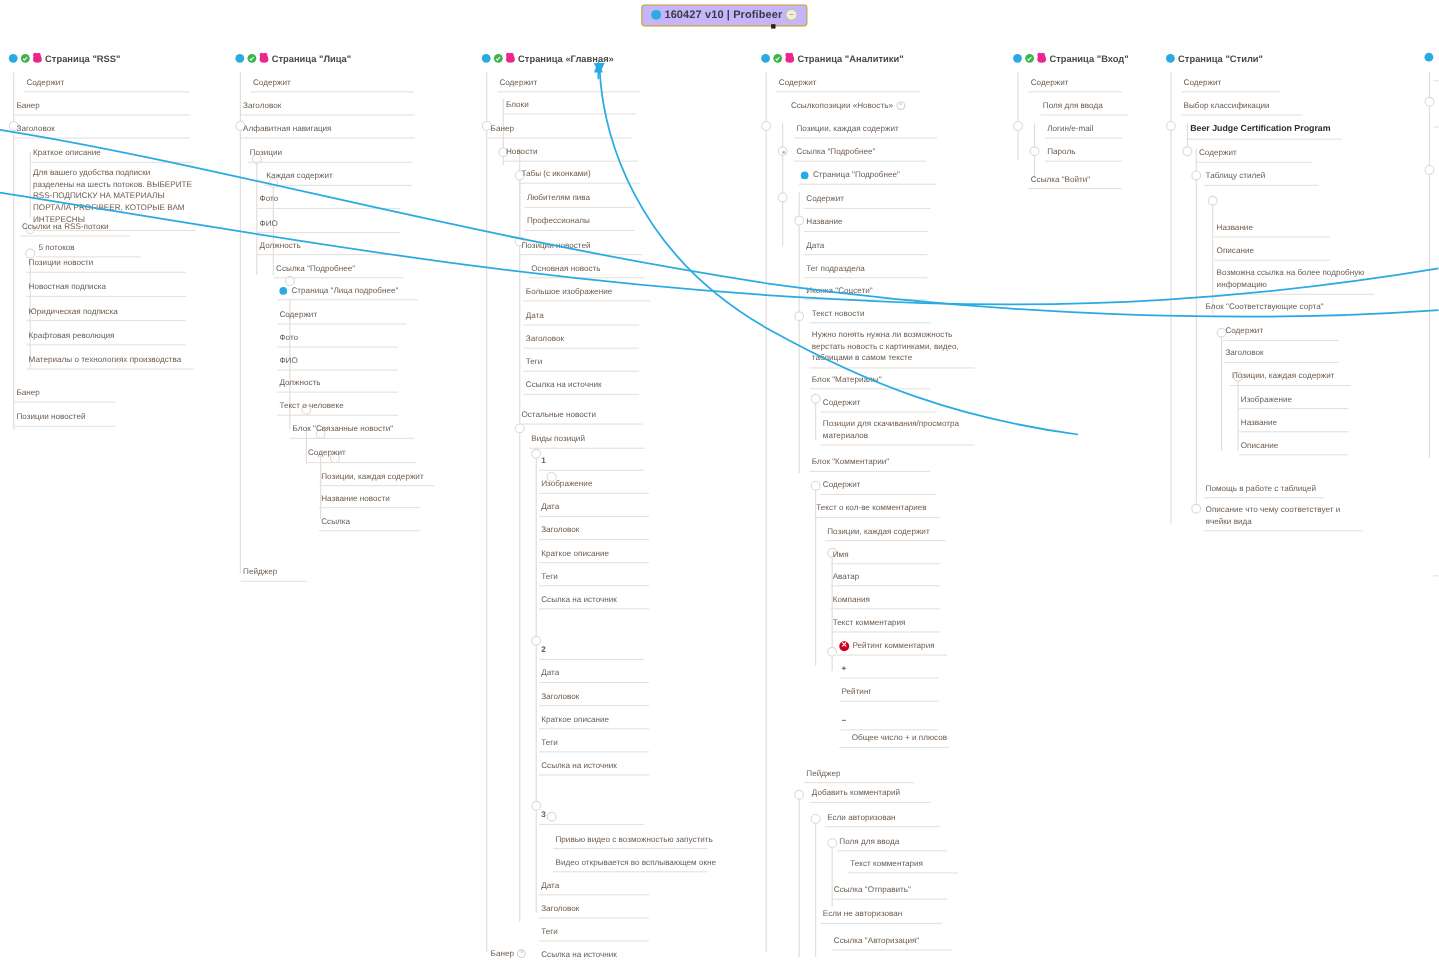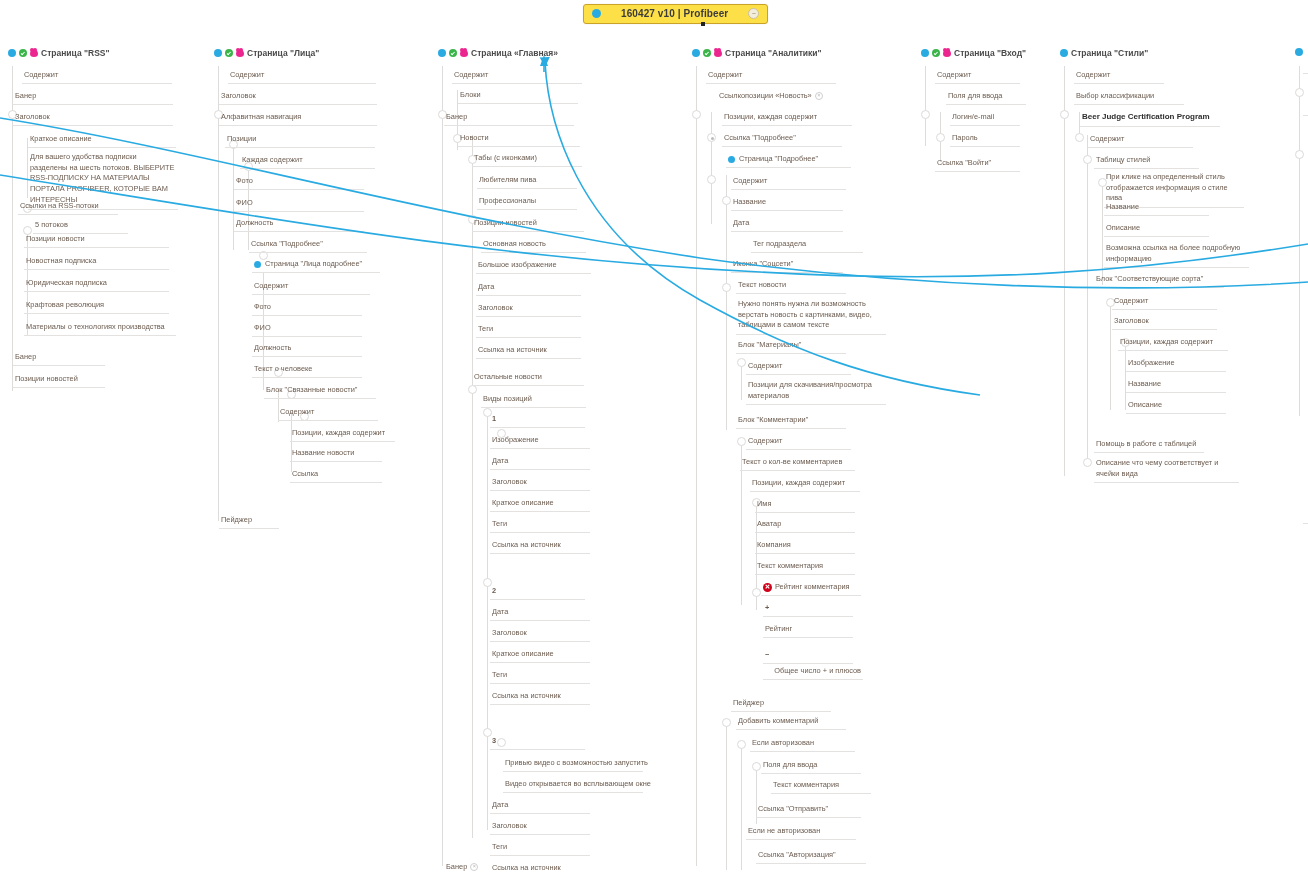--- a/index.html
+++ b/index.html
@@ -9,25 +9,25 @@
     background:#ffffff;
     font-family:"Liberation Sans", sans-serif;
     overflow:hidden;
     position:relative;
   }
   #canvas { position:absolute; inset:0; }
 
   
   .root-node{
     position:absolute; left:583px; top:4px;
-    background:#fde047;
+    background:#c4b5fd;
     border:1px solid #c9a227;
     border-radius:3px;
     padding:3px 8px 4px 8px;
-    display:flex; align-items:center; gap:20px;
+    display:flex; align-items:center; gap:3px;
     font-size:10px; font-weight:bold; color:#3b3b3b;
     letter-spacing:.1px;
     white-space:nowrap;
     box-shadow:0 0 0 1px rgba(0,0,0,.02);
   }
   .root-node .dot{ width:9px;height:9px;border-radius:50%;background:#29abe2;display:inline-block;flex:0 0 auto;}
   .root-node .chev{
     width:11px;height:11px;border-radius:50%;background:#f3eddc;border:1px solid #cbbf9d;
     display:inline-flex;align-items:center;justify-content:center;font-size:7px;color:#8a7f5f;font-weight:normal;
   }
@@ -274,21 +274,21 @@
     <span>Ссылкопозиции «Новость»</span><span class="badge-x">×</span>
   </div>
   <div class="node" style="left:722px;top:112px;width:130px;">Позиции, каждая содержит</div>
   <div class="node" style="left:722px;top:133px;width:120px;">Ссылка "Подробнее"</div>
   <div class="node" style="left:726px;top:154px;width:125px;">
     <span class="ndot"></span><span>Страница "Подробнее"</span>
   </div>
   <div class="node" style="left:731px;top:176px;width:115px;">Содержит</div>
   <div class="node" style="left:731px;top:197px;width:112px;">Название</div>
   <div class="node" style="left:731px;top:218px;width:112px;">Дата</div>
-  <div class="node" style="left:731px;top:239px;width:112px;margin-left:20px;">Тег подраздела</div>
+  <div class="node" style="left:731px;top:239px;width:112px;">Тег подраздела</div>
   <div class="node" style="left:731px;top:259px;width:112px;">Иконка "Соцсети"</div>
   <div class="node" style="left:736px;top:280px;width:110px;">Текст новости</div>
   <div class="node wrap" style="left:736px;top:299px;width:150px;line-height:1.45;">Нужно понять нужна ли возможность верстать новость с картинками, видео, таблицами в самом тексте</div>
   <div class="node" style="left:736px;top:340px;width:110px;">Блок "Материалы"</div>
   <div class="node" style="left:746px;top:361px;width:105px;">Содержит</div>
   <div class="node wrap" style="left:746px;top:380px;width:140px;line-height:1.45;">Позиции для скачивания/просмотра материалов</div>
   <div class="node" style="left:736px;top:415px;width:110px;">Блок "Комментарии"</div>
   <div class="node" style="left:746px;top:436px;width:105px;">Содержит</div>
   <div class="node" style="left:740px;top:457px;width:115px;">Текст о кол-ве комментариев</div>
   <div class="node" style="left:750px;top:478px;width:110px;">Позиции, каждая содержит</div>
@@ -349,21 +349,20 @@
   <div class="knob" style="left:1098px;top:178px;"></div>
   <div class="knob" style="left:1106px;top:298px;"></div>
   <div class="knob" style="left:1121px;top:338px;"></div>
   <div class="knob" style="left:1083px;top:458px;"></div>
 
   <div class="node" style="left:1074px;top:70px;width:90px;">Содержит</div>
   <div class="node" style="left:1074px;top:91px;width:110px;">Выбор классификации</div>
   <div class="node bold" style="left:1080px;top:112px;width:140px;">Beer Judge Certification Program</div>
   <div class="node" style="left:1088px;top:134px;width:105px;">Содержит</div>
   <div class="node" style="left:1094px;top:155px;width:105px;">Таблицу стилей</div>
-  <div class="node wrap" style="left:1104px;top:172px;width:140px;line-height:1.45;">При клике на определенный стиль отображается информация о стиле пива</div>
   <div class="node" style="left:1104px;top:202px;width:105px;">Название</div>
   <div class="node" style="left:1104px;top:223px;width:105px;">Описание</div>
   <div class="node wrap" style="left:1104px;top:243px;width:145px;line-height:1.45;">Возможна ссылка на более подробную информацию</div>
   <div class="node" style="left:1094px;top:274px;width:130px;">Блок "Соответствующие сорта"</div>
   <div class="node" style="left:1112px;top:296px;width:105px;">Содержит</div>
   <div class="node" style="left:1112px;top:316px;width:105px;">Заголовок</div>
   <div class="node" style="left:1118px;top:337px;width:110px;">Позиции, каждая содержит</div>
   <div class="node" style="left:1126px;top:358px;width:100px;">Изображение</div>
   <div class="node" style="left:1126px;top:379px;width:100px;">Название</div>
   <div class="node" style="left:1126px;top:400px;width:100px;">Описание</div>

